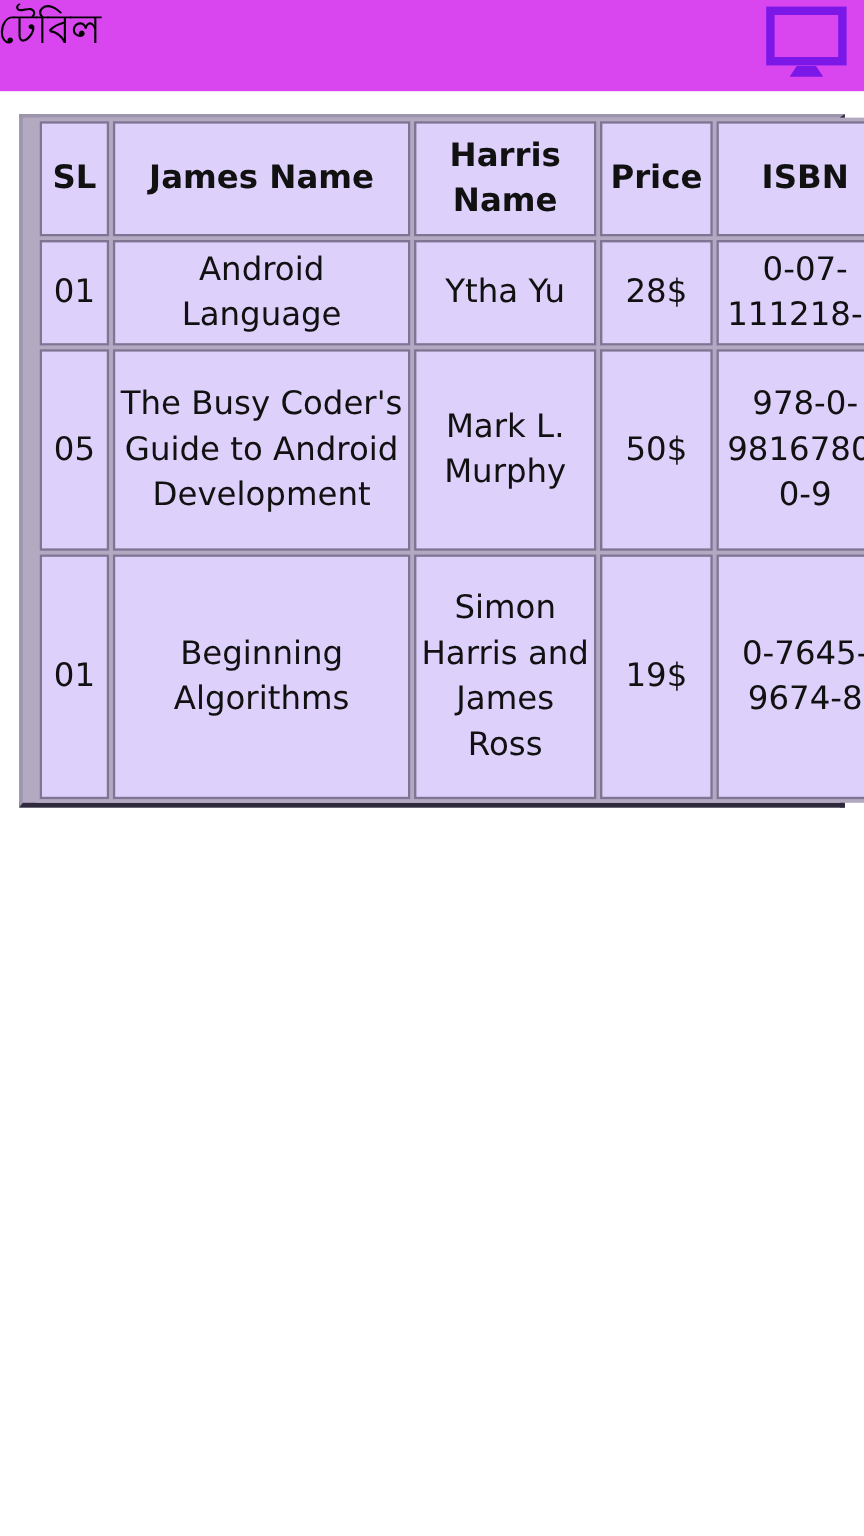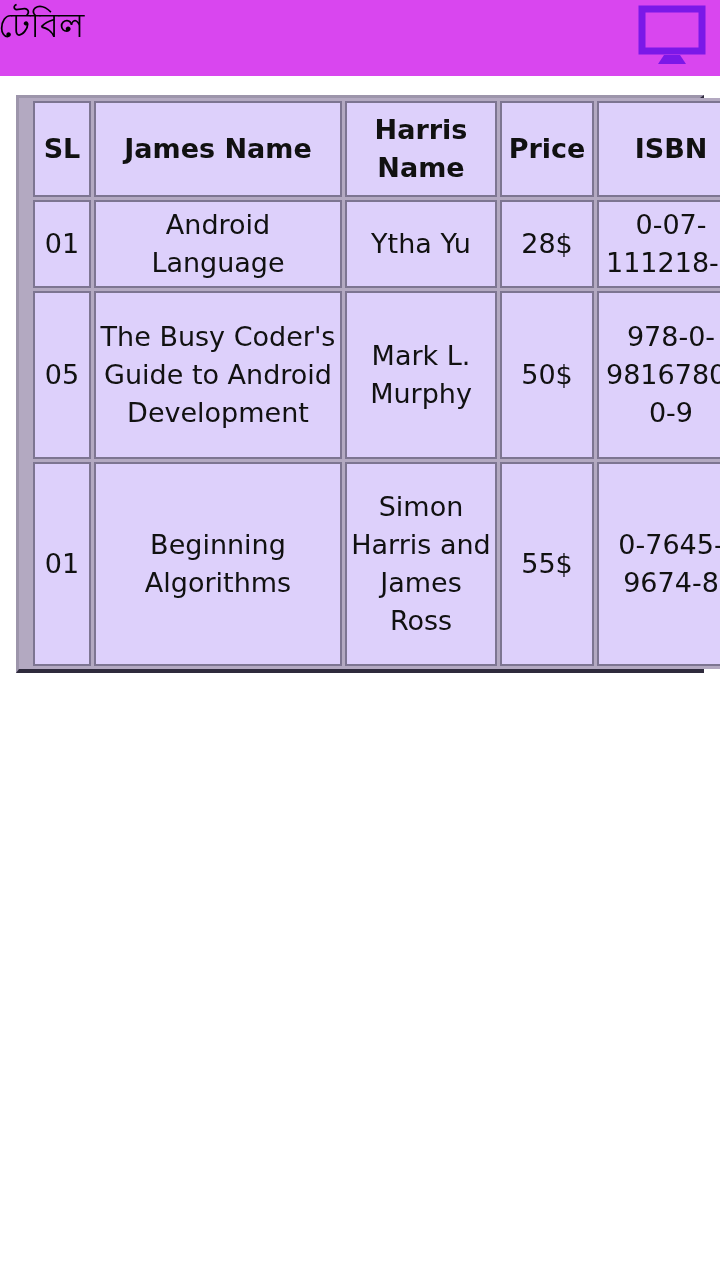--- a/index.html
+++ b/index.html
@@ -127,18 +127,18 @@
         <td class="col-book">The Busy Coder's Guide to Android Development</td>
         <td class="col-writer">Mark L. Murphy</td>
         <td class="col-price">50$</td>
         <td class="col-isbn">978-0-9816780-0-9</td>
       </tr>
 
       <tr class="row-3">
         <td class="col-sl">01</td>
         <td class="col-book">Beginning Algorithms</td>
         <td class="col-writer">Simon Harris and James Ross</td>
-        <td class="col-price">55$</td>
+        <td class="col-price">19$</td>
         <td class="col-isbn">0-7645-9674-8</td>
       </tr>
     </tbody>
   </table>
 </div>
 
 </body></html>

